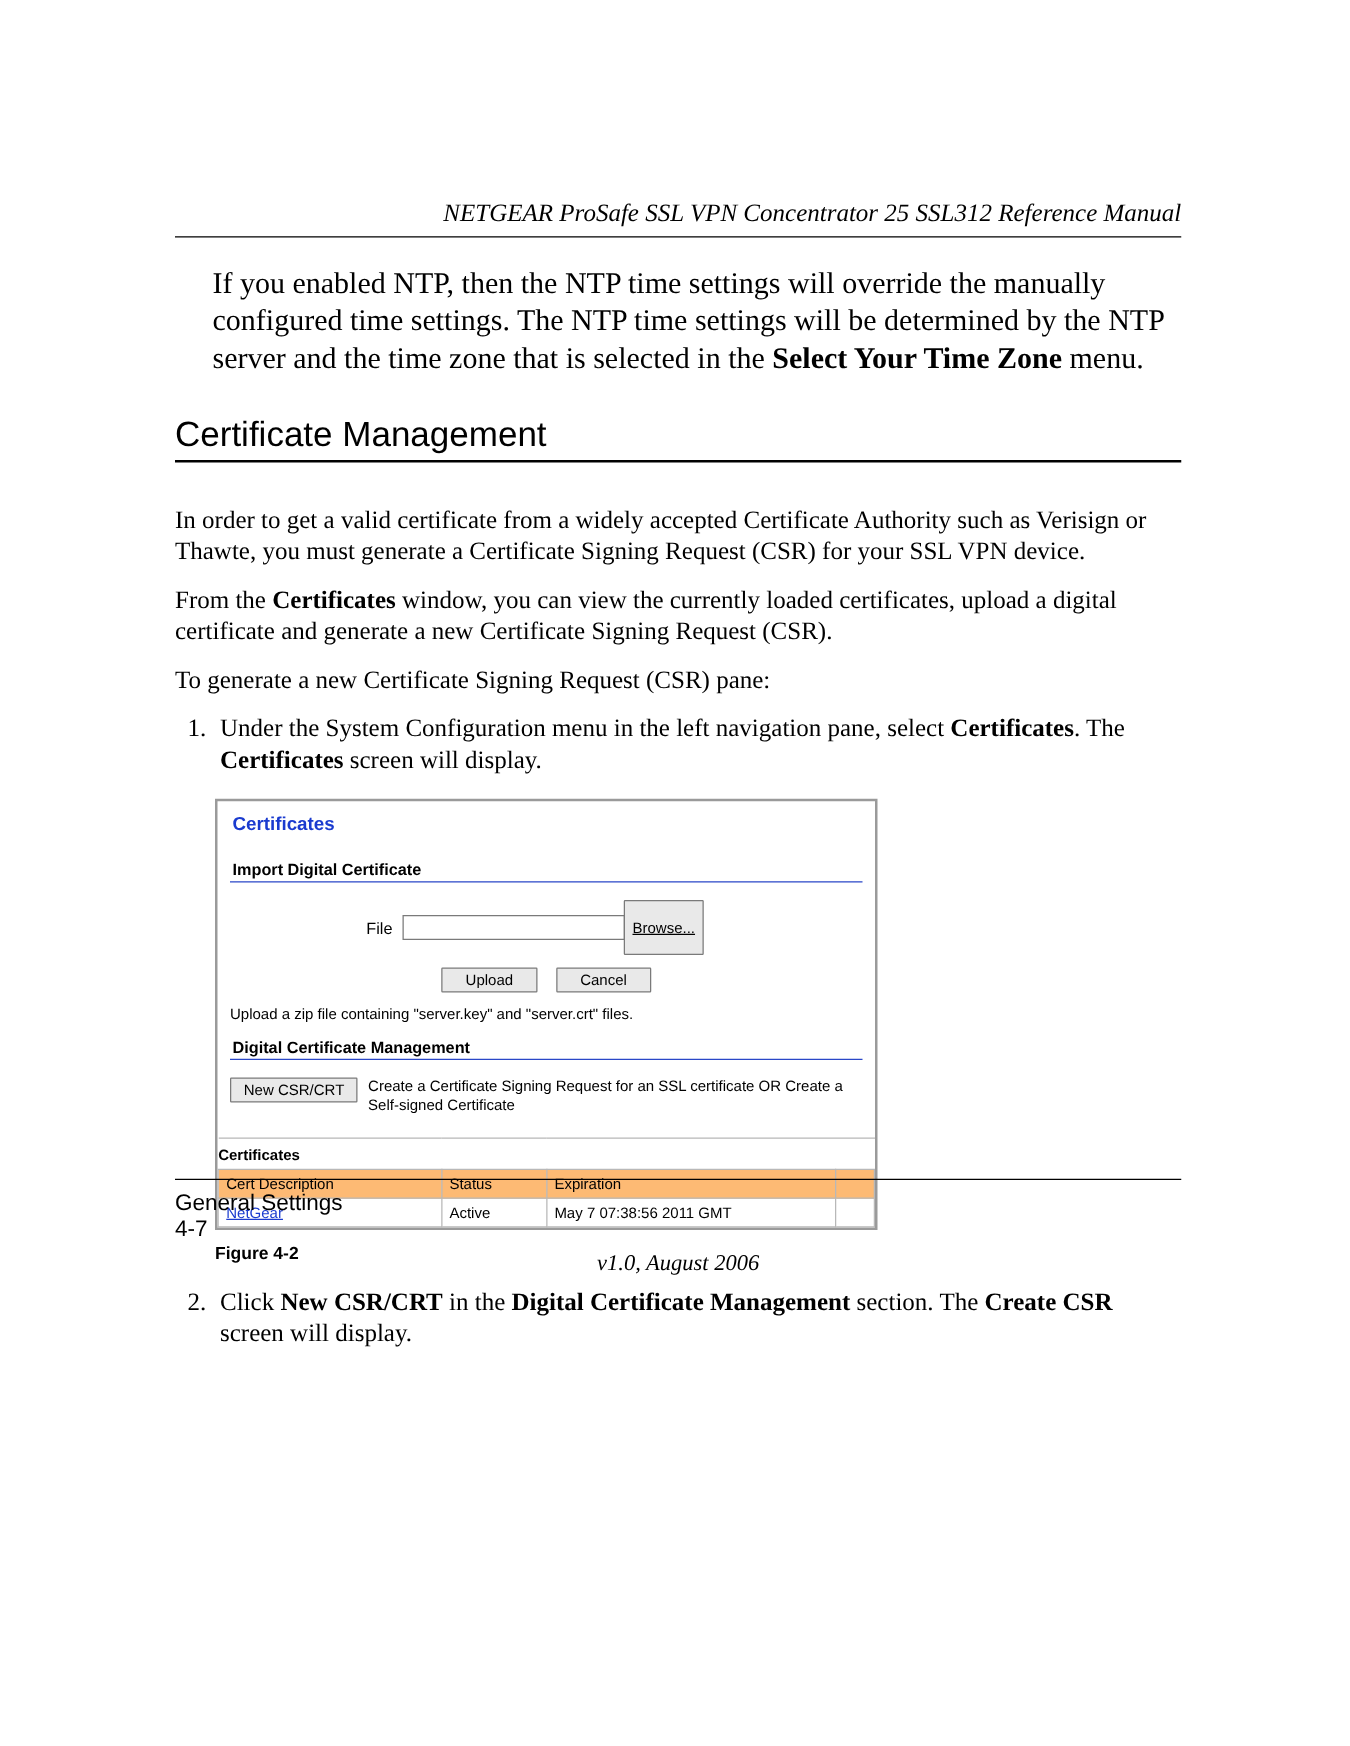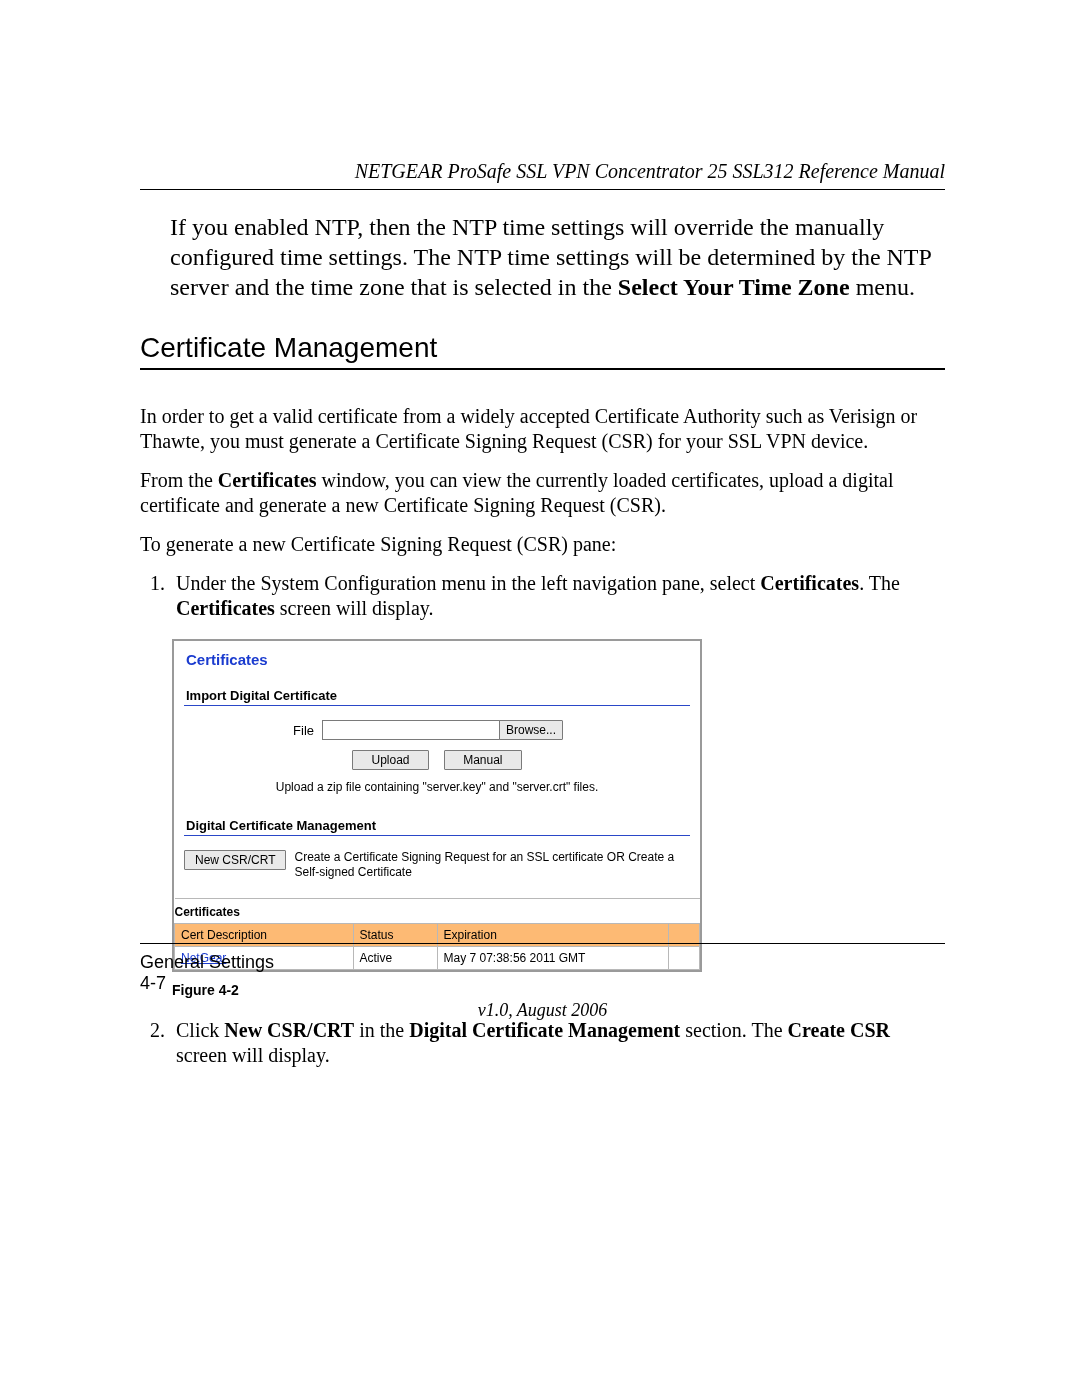--- a/index.html
+++ b/index.html
@@ -112,30 +112,29 @@
   .btn {
     font-family: Arial, Helvetica, sans-serif;
     font-size: 12px;
     background: #e9e9e9;
     border: 1px solid #7a7a7a;
     padding: 1px 10px;
     cursor: pointer;
     line-height: 16px;
     border-radius: 1px;
   }
-  .btn-browse { margin-left: -1px; padding: 1px 6px; }
+  .btn-browse { margin-left: -1px; padding: 13px 6px; text-decoration: underline; }
   .btn-row {
     text-align: center;
     margin: 6px 0 10px 0;
   }
   .btn-row .btn { margin: 0 6px; padding: 1px 18px; }
   .helper {
-    text-align: center;
     font-size: 12px;
-    margin: 0 0 24px 0;
+    margin: 0 0 12px 0;
   }
   .dcm-row {
     display: flex;
     align-items: flex-start;
     margin: 6px 0 18px 0;
   }
   .dcm-desc {
     font-size: 12px;
     line-height: 1.25;
     padding-left: 8px;
@@ -242,21 +241,21 @@
       <hr class="ui-hr">
 
       <div class="file-row">
         <div class="file-label">File</div>
         <div class="file-input"></div>
         <button class="btn btn-browse">Browse...</button>
       </div>
 
       <div class="btn-row">
         <button class="btn">Upload</button>
-        <button class="btn">Manual</button>
+        <button class="btn">Cancel</button>
       </div>
 
       <div class="helper">Upload a zip file containing "server.key" and "server.crt" files.</div>
 
       <div class="ui-subhead">Digital Certificate Management</div>
       <hr class="ui-hr">
 
       <div class="dcm-row">
         <button class="btn">New CSR/CRT</button>
         <div class="dcm-desc">Create a Certificate Signing Request for an SSL certificate OR Create a Self-signed Certificate</div>

